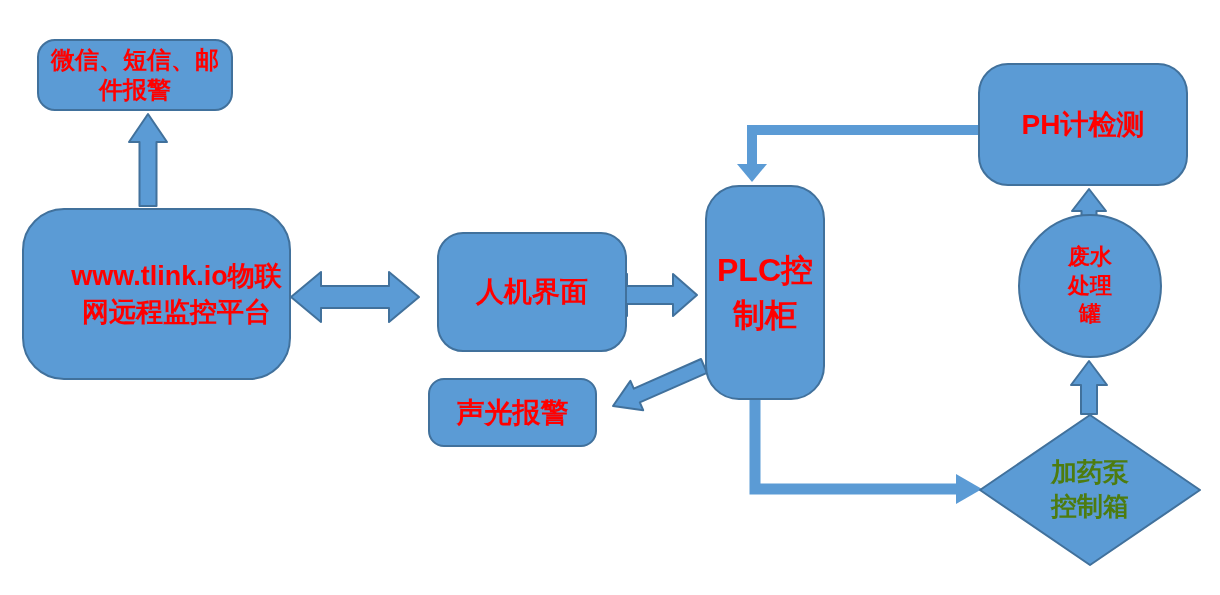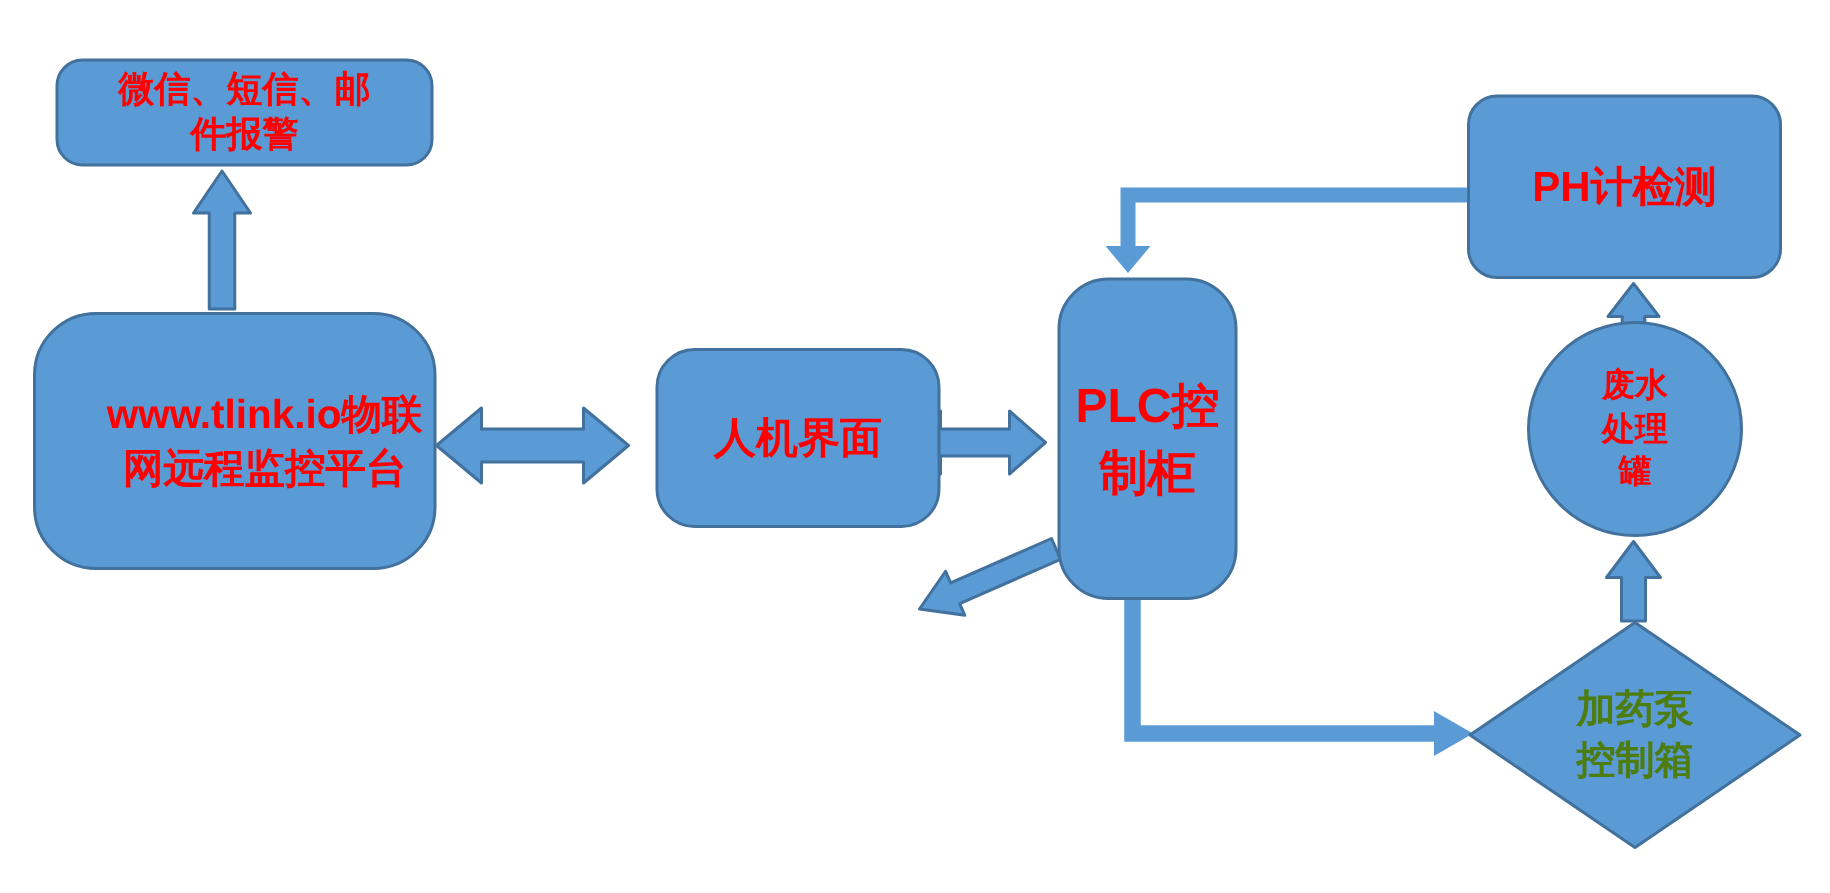--- a/index.html
+++ b/index.html
@@ -55,41 +55,44 @@
     <path class="elbow" stroke-width="11" d="M 755,400 L 755,489 L 956,489"></path>
     <polygon class="head" points="956,474 982,489 956,504"></polygon>
 
     <polygon class="arr" points="1089,361 1107,385 1097,385 1097,414 1081,414 1081,385 1071,385"></polygon>
 
     <polygon class="arr" points="1089,189 1106,211 1096.5,211 1096.5,228 1081.5,228 1081.5,211 1072,211"></polygon>
 
     <polygon class="diamond" points="980,490 1090,415 1200,490 1090,565"></polygon>
   </svg>
 
-  <div class="node" style="left:37px;top:39px;width:252px;height:72px;border-radius:18px;font-size:24px;line-height:1.25;">
+  <div class="node" style="left:37px;top:39px;width:196px;height:72px;border-radius:18px;font-size:24px;line-height:1.25;">
     <span>微信、短信、邮
 件报警</span>
   </div>
 
   <div class="node" style="left:22px;top:208px;width:269px;height:172px;border-radius:42px;font-size:27px;line-height:1.35;padding-left:40px;">
     <span>www.tlink.io物联
 网远程监控平台</span>
   </div>
 
   <div class="node" style="left:437px;top:232px;width:190px;height:120px;border-radius:26px;font-size:28px;">
     <span>人机界面</span>
   </div>
 
+  <div class="node" style="left:428px;top:378px;width:169px;height:69px;border-radius:16px;font-size:28px;">
+    <span>声光报警</span>
+  </div>
 
   <div class="node" style="left:705px;top:185px;width:120px;height:215px;border-radius:34px;font-size:32px;line-height:1.4;">
     <span>PLC控
 制柜</span>
   </div>
 
-  <div class="node" style="left:978px;top:63px;width:210px;height:123px;border-radius:20px;font-size:28px;text-align:center;">
+  <div class="node" style="left:978px;top:63px;width:210px;height:123px;border-radius:30px;font-size:28px;text-align:center;">
     <span>PH计检测</span>
   </div>
 
   <div class="node" style="left:1018px;top:214px;width:144px;height:144px;border-radius:50%;font-size:22px;line-height:1.3;">
     <span>废水
 处理
 罐</span>
   </div>
 
   <div class="free-label" style="left:1020px;top:453px;width:140px;height:74px;font-size:26px;line-height:1.3;">

